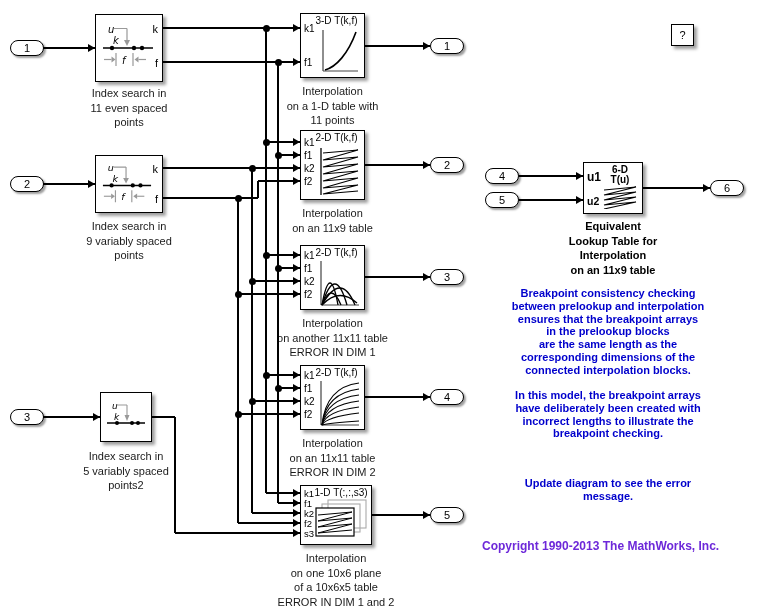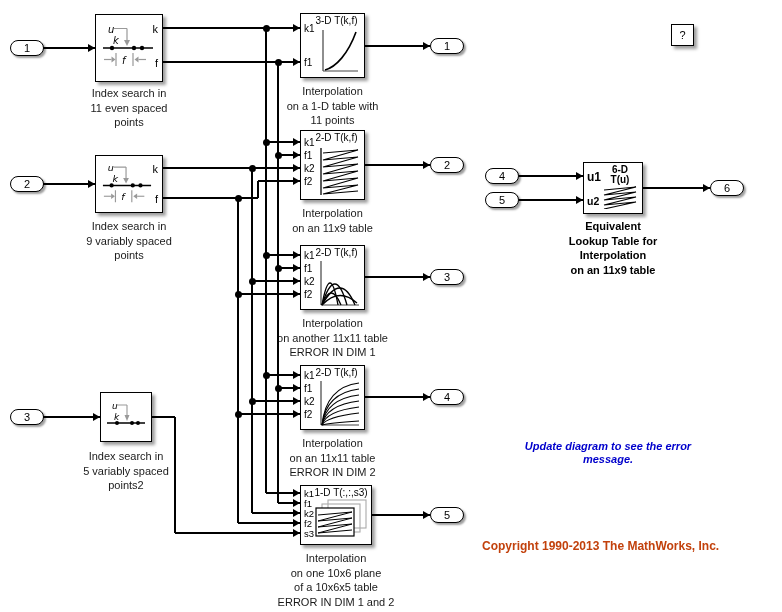--- a/index.html
+++ b/index.html
@@ -50,21 +50,21 @@
   .annot-intro{
     position:absolute;left:464px;top:78px;width:314px;
     font-size:13.5px;line-height:17px;font-weight:bold;color:#000;white-space:pre-wrap;
   }
   .annot-blue{
     position:absolute;left:452px;width:312px;text-align:center;
     font-size:11px;line-height:12.8px;font-weight:bold;color:#0000CC;white-space:pre-wrap;
   }
   .annot-copy{
     position:absolute;left:482px;top:539px;
-    font-size:12px;font-weight:bold;color:#c2410c;white-space:pre;
+    font-size:12px;font-weight:bold;color:#6d28d9;white-space:pre;
   }
   .help{
     position:absolute;left:671px;top:24px;width:23px;height:22px;
     background:#fff;border:1.5px solid #000;box-shadow:3px 3px 3px rgba(0,0,0,0.38);
     display:flex;align-items:center;justify-content:center;font-size:11px;box-sizing:border-box;
   }
   svg{display:block;}
   svg text{font-family:"DejaVu Sans",sans-serif;}
 </style>
 </head>
@@ -266,21 +266,32 @@
     <span class="portlbl boldlbl" style="top:38px;font-size:10.5px;">u2</span>
     <svg class="icon" style="right:4px;bottom:4px;" width="36" height="24" viewBox="0 0 36 24">
       <path d="M2 5 L34 2 L2 10 L34 7 L2 15 L34 12 L2 20 L34 17 L2 24" stroke="#000" stroke-width="1.1" fill="none"></path>
     </svg>
   </div>
   <div class="caption boldlbl" style="left:523px;top:219px;width:180px;color:#000;">Equivalent
 Lookup Table for
 Interpolation
 on an 11x9 table</div>
 
-  <div class="annot-blue" style="top:440px;font-style:italic;">Update diagram to see the error
+  <div class="annot-blue" style="top:287px;">Breakpoint consistency checking
+between prelookup and interpolation
+ensures that the breakpoint arrays
+in the prelookup blocks
+are the same length as the
+corresponding dimensions of the
+connected interpolation blocks.</div>
+  <div class="annot-blue" style="top:389px;">In this model, the breakpoint arrays
+have deliberately been created with
+incorrect lengths to illustrate the
+breakpoint checking.</div>
+  <div class="annot-blue" style="top:477px;">Update diagram to see the error
 message.</div>
   <div class="annot-copy">Copyright 1990-2013 The MathWorks, Inc.</div>
 
   <div class="help">
     <span>?</span>
   </div>
 
 <div class="wire" style="left: 43px; top: 47px; width: 52px; height: 2px;"></div>
     <div class="wire" style="left: 43px; top: 183px; width: 52px; height: 2px;"></div>
     <div class="wire" style="left: 43px; top: 416px; width: 57px; height: 2px;"></div>

